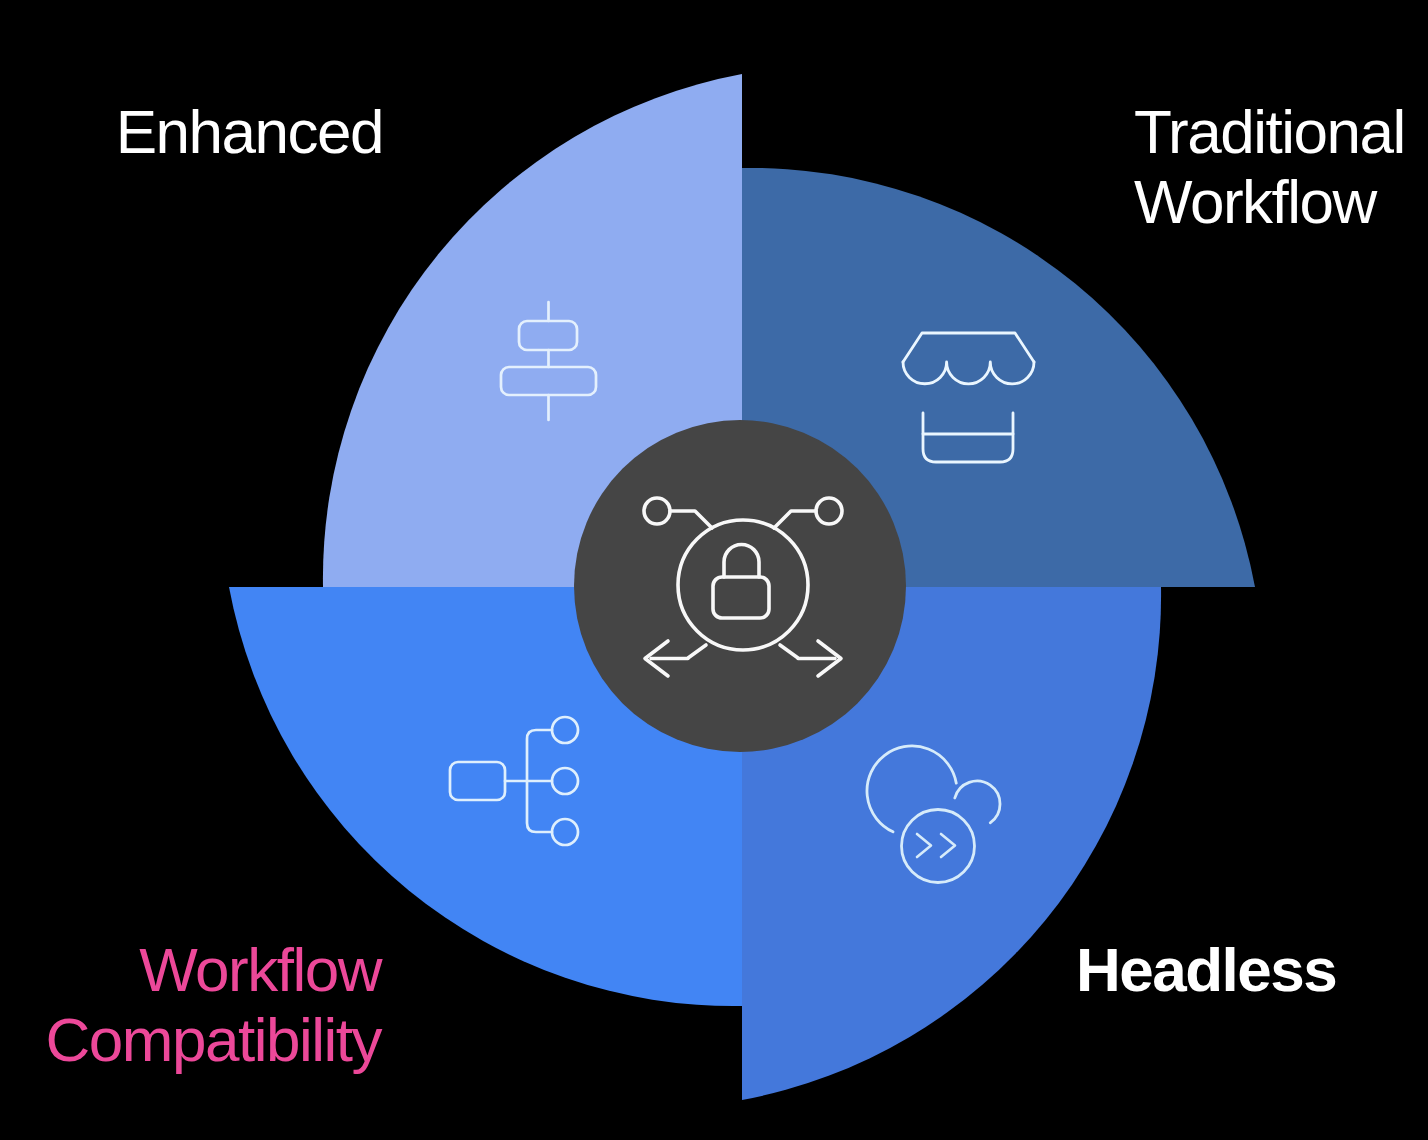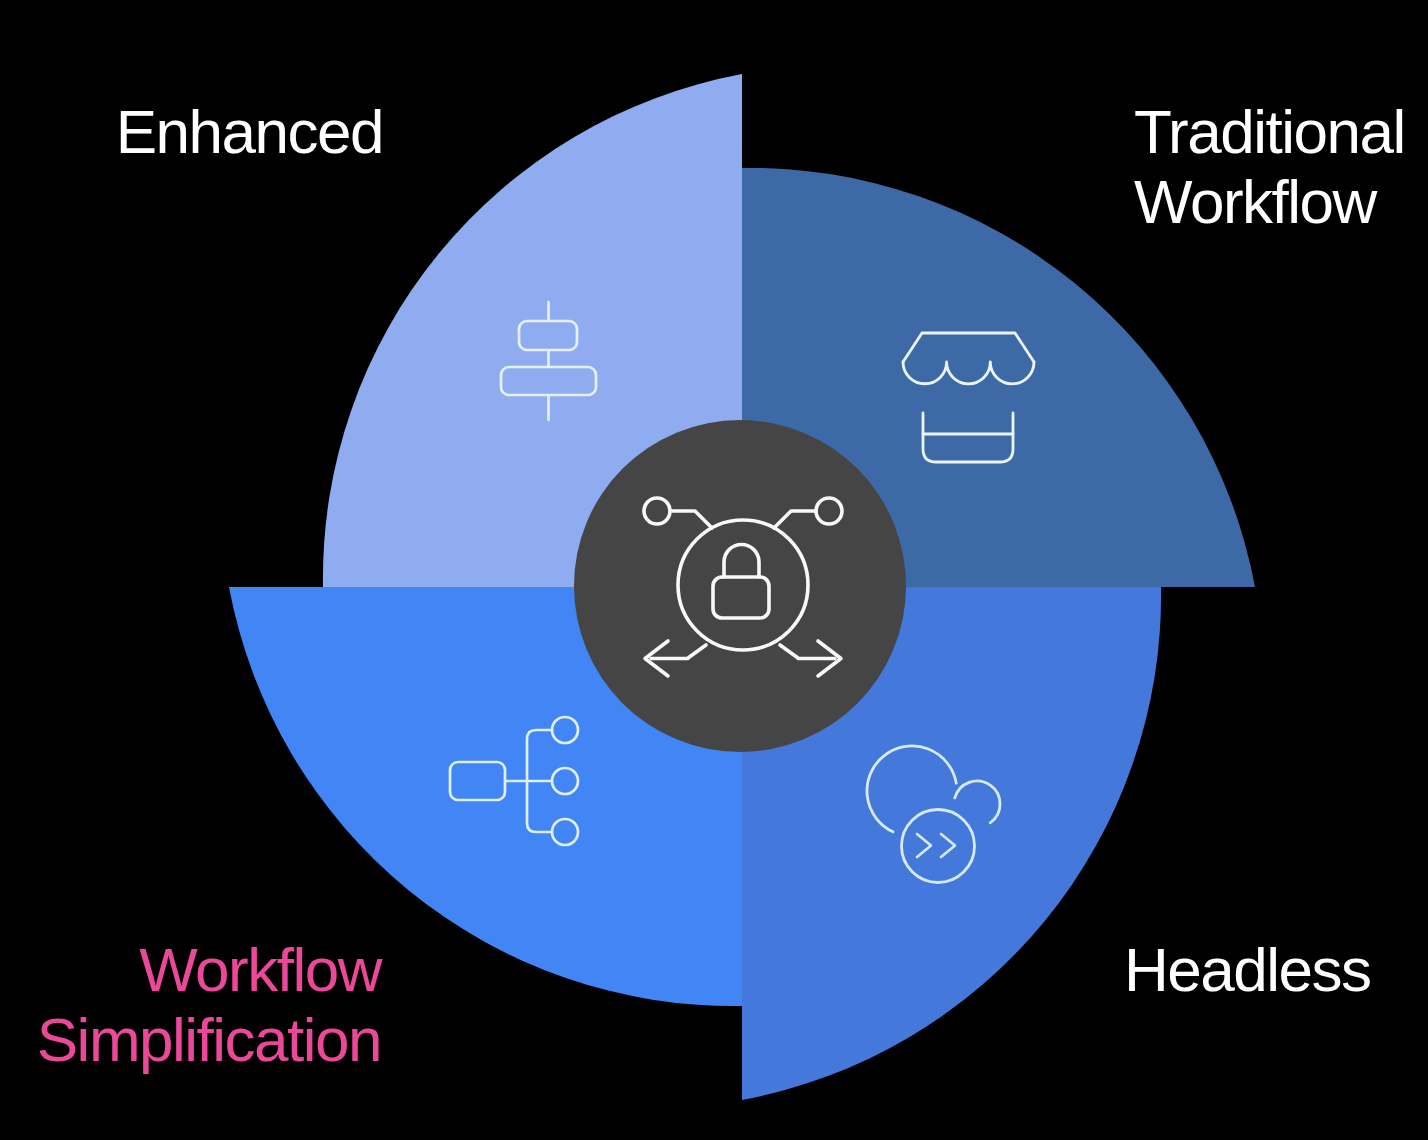--- a/index.html
+++ b/index.html
@@ -24,21 +24,21 @@
     line-height: 70px;
     font-weight: 400;
     letter-spacing: -1.5px;
     white-space: nowrap;
   }
   .corner-label.align-right { text-align: right; }
   .corner-label.align-left  { text-align: left;  }
   .label-tl { top: 97px;  right: 1076px; }
   .label-tr { top: 97px;  left: 1134px; }
   .label-bl { top: 935px; right: 1078px; }
-  .label-br { top: 935px; left: 1124px; }
+  .label-br { top: 935px; left: 1076px; font-weight: bold; }
 </style>
 </head>
 <body>
 
 <div class="stage">
 
   <svg viewBox="0 0 1428 1140" aria-hidden="true">
 
     <rect x="0" y="0" width="1428" height="1140" fill="#000000"></rect>
 
@@ -105,20 +105,20 @@
     <div>Enhanced</div>
   </div>
 
   <div class="corner-label align-left label-tr" style="color: rgb(255, 255, 255);">
     <div>Traditional</div>
     <div>Workflow</div>
   </div>
 
   <div class="corner-label align-right label-bl" style="color: #ec4899;">
     <div>Workflow</div>
-    <div>Simplification</div>
+    <div>Compatibility</div>
   </div>
 
   <div class="corner-label align-left label-br" style="color: rgb(255, 255, 255);">
     <div>Headless</div>
   </div>
 
 </div>
 
 </body></html>

